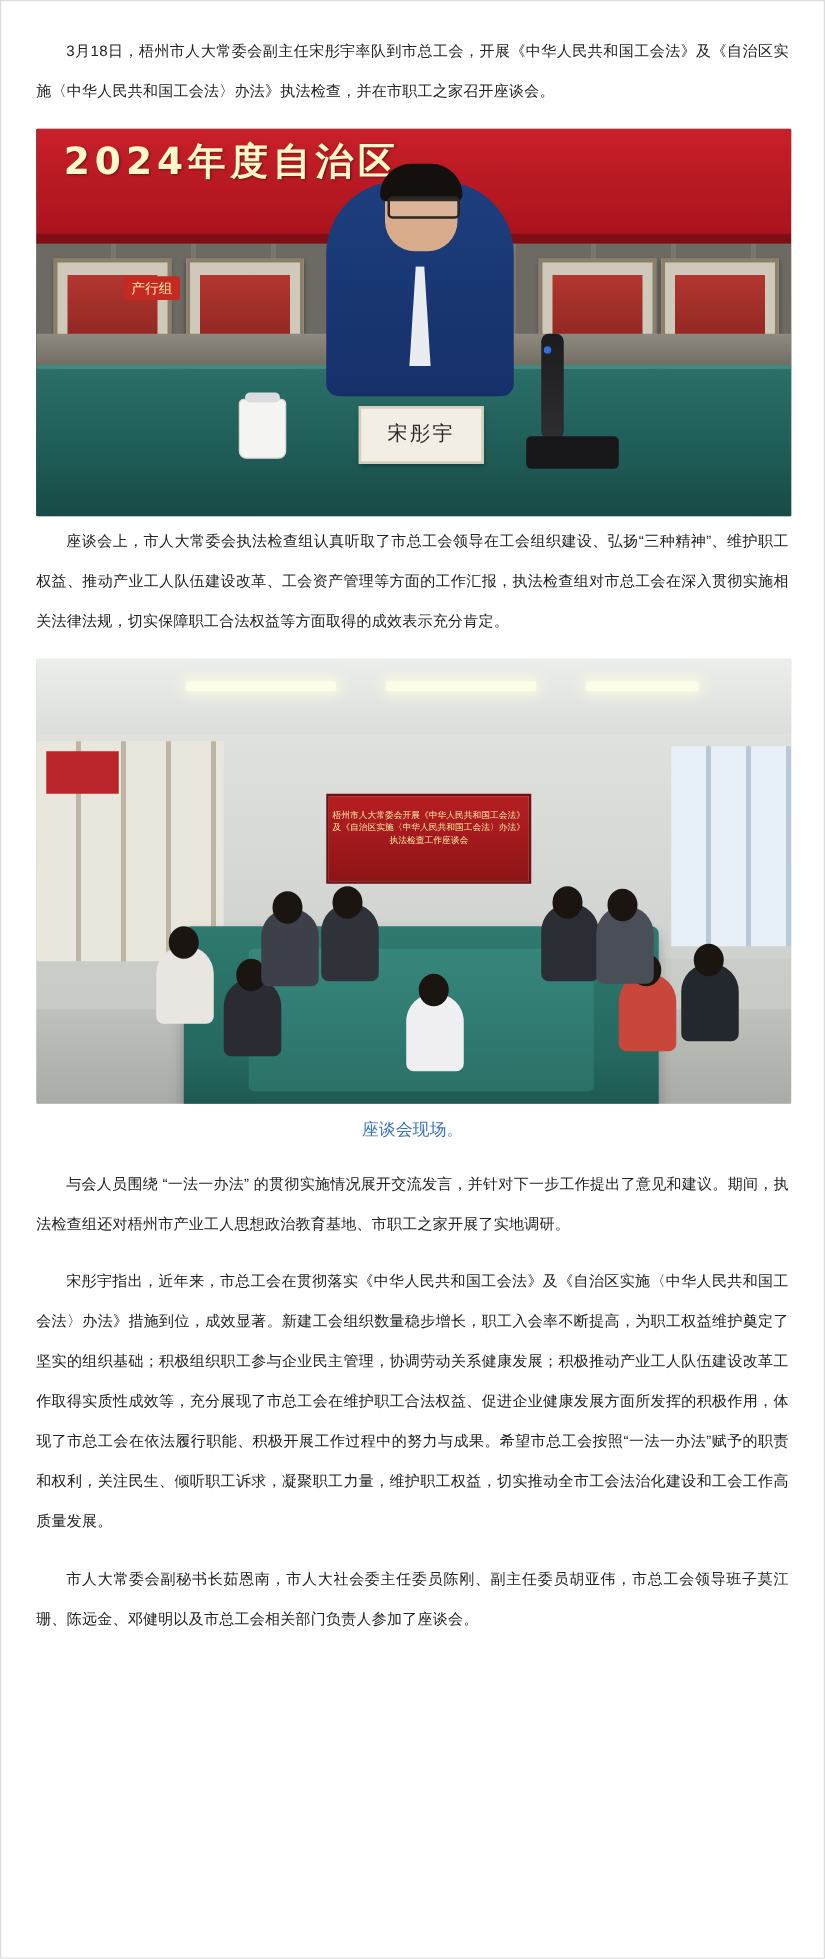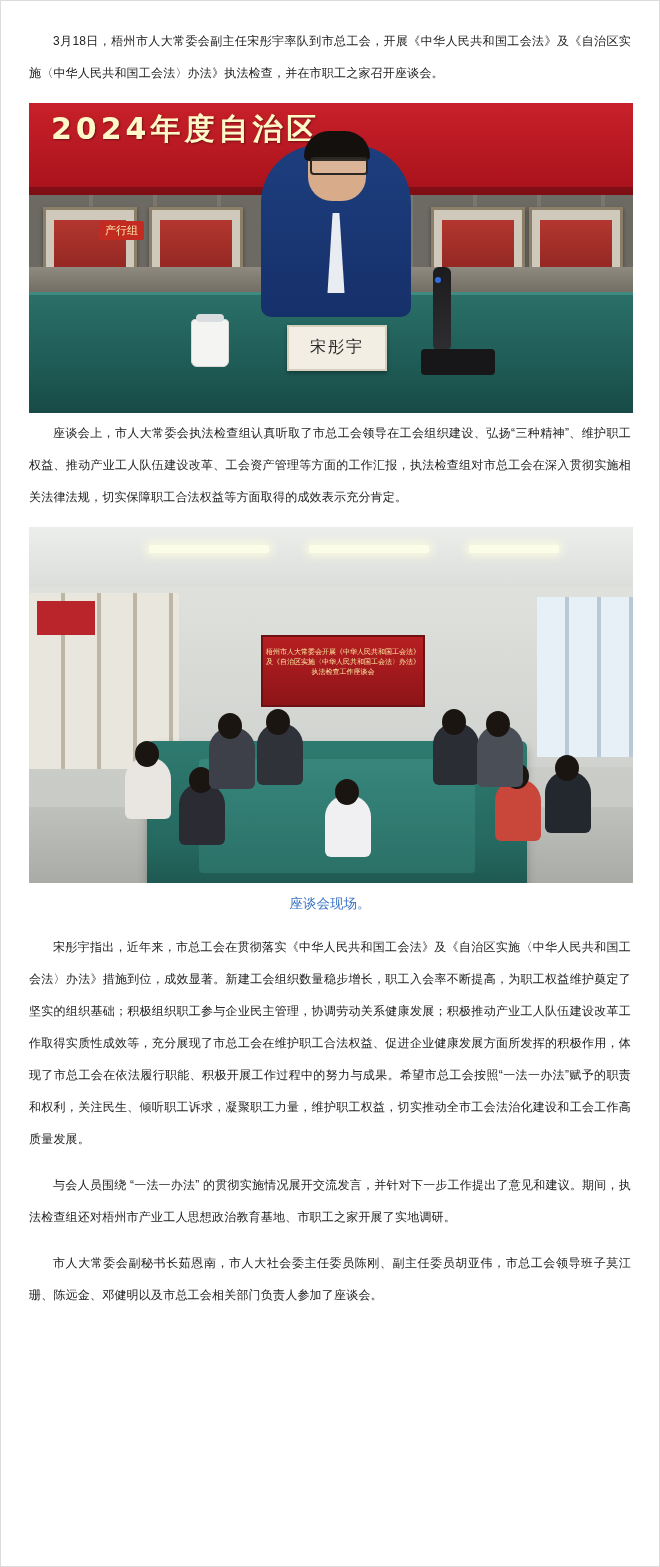--- a/index.html
+++ b/index.html
@@ -344,19 +344,19 @@
         <div class="pp" style="left:228px; top:196px; background:#2f3239;"></div>
         <div class="ph" style="left:237px; top:182px;"></div>
         <div class="pp" style="left:404px; top:196px; background:#2a2d34;"></div>
         <div class="ph" style="left:413px; top:182px;"></div>
         <div class="pp" style="left:448px; top:198px; background:#4a4e56;"></div>
         <div class="ph" style="left:457px; top:184px;"></div>
       </div>
       <div class="caption">座谈会现场。</div>
     </div>
 
+    <p class="para">与会人员围绕 “一法一办法” 的贯彻实施情况展开交流发言，并针对下一步工作提出了意见和建议。期间，执法检查组还对梧州市产业工人思想政治教育基地、市职工之家开展了实地调研。</p>
     <p class="para">宋彤宇指出，近年来，市总工会在贯彻落实《中华人民共和国工会法》及《自治区实施〈中华人民共和国工会法〉办法》措施到位，成效显著。新建工会组织数量稳步增长，职工入会率不断提高，为职工权益维护奠定了坚实的组织基础；积极组织职工参与企业民主管理，协调劳动关系健康发展；积极推动产业工人队伍建设改革工作取得实质性成效等，充分展现了市总工会在维护职工合法权益、促进企业健康发展方面所发挥的积极作用，体现了市总工会在依法履行职能、积极开展工作过程中的努力与成果。希望市总工会按照“一法一办法”赋予的职责和权利，关注民生、倾听职工诉求，凝聚职工力量，维护职工权益，切实推动全市工会法治化建设和工会工作高质量发展。</p>
-    <p class="para">与会人员围绕 “一法一办法” 的贯彻实施情况展开交流发言，并针对下一步工作提出了意见和建议。期间，执法检查组还对梧州市产业工人思想政治教育基地、市职工之家开展了实地调研。</p>
     <p class="para">市人大常委会副秘书长茹恩南，市人大社会委主任委员陈刚、副主任委员胡亚伟，市总工会领导班子莫江珊、陈远金、邓健明以及市总工会相关部门负责人参加了座谈会。</p>
 
   </div>
 
 </div>
 
 </body></html>

